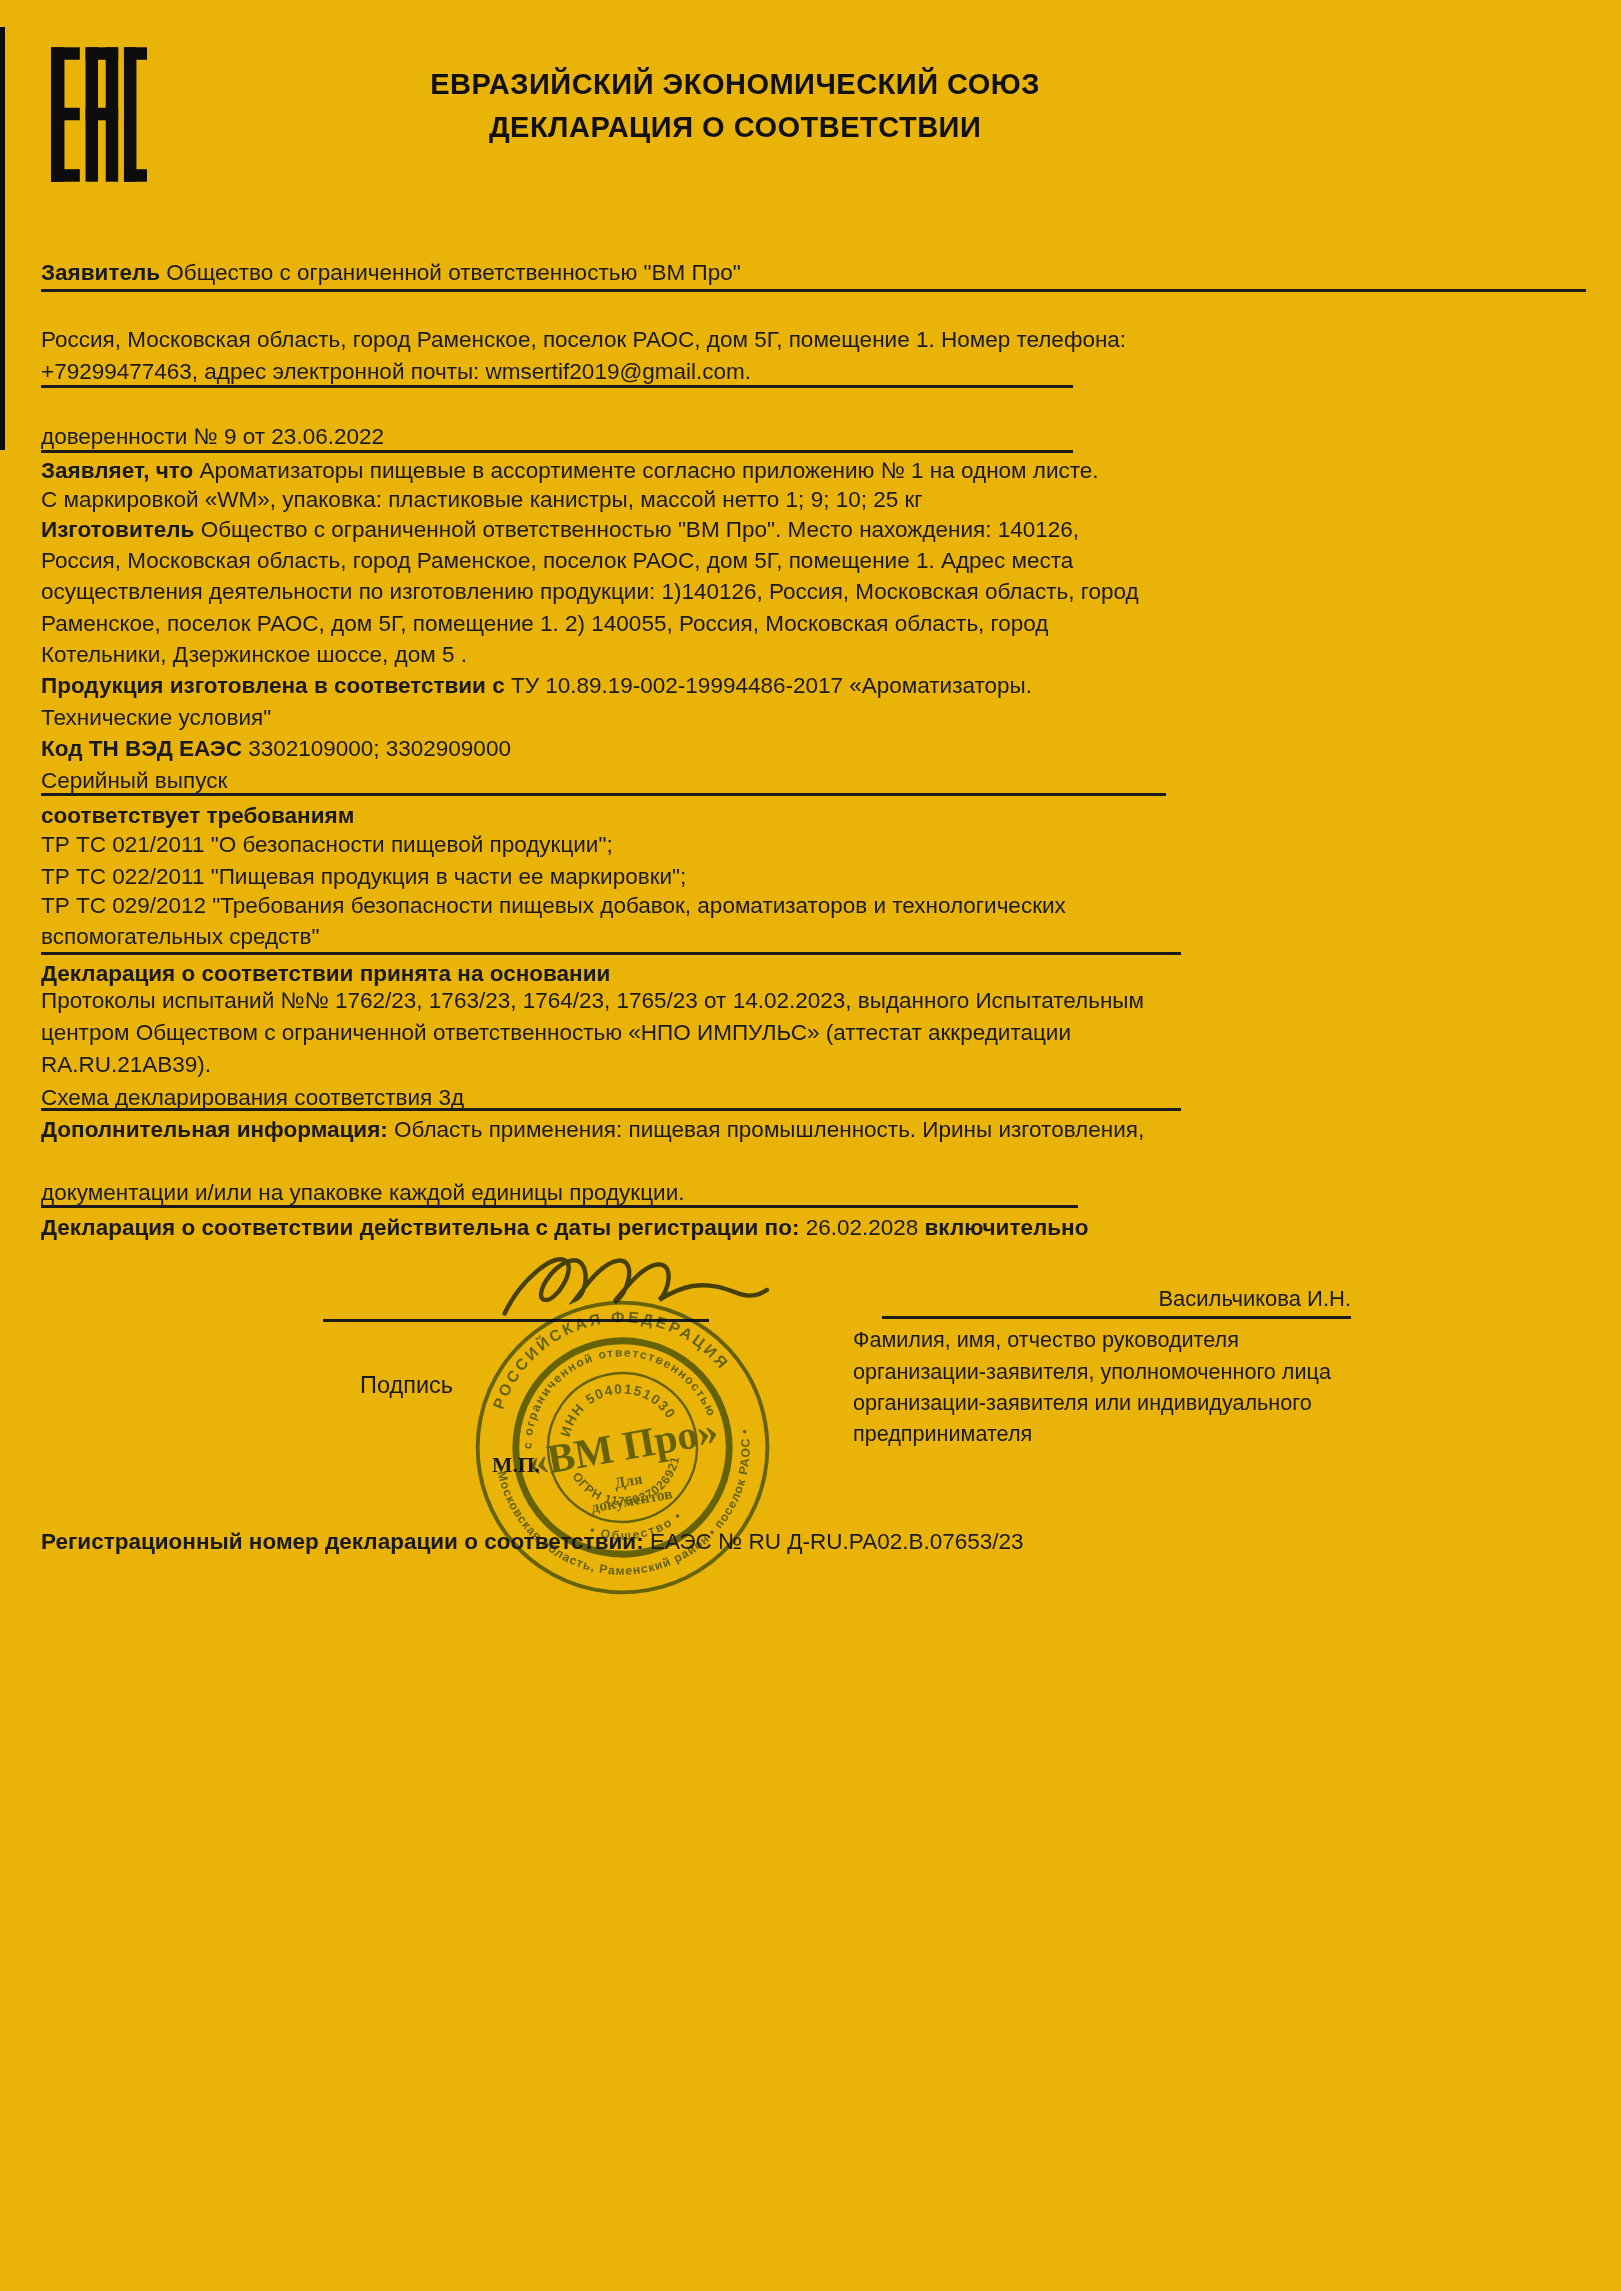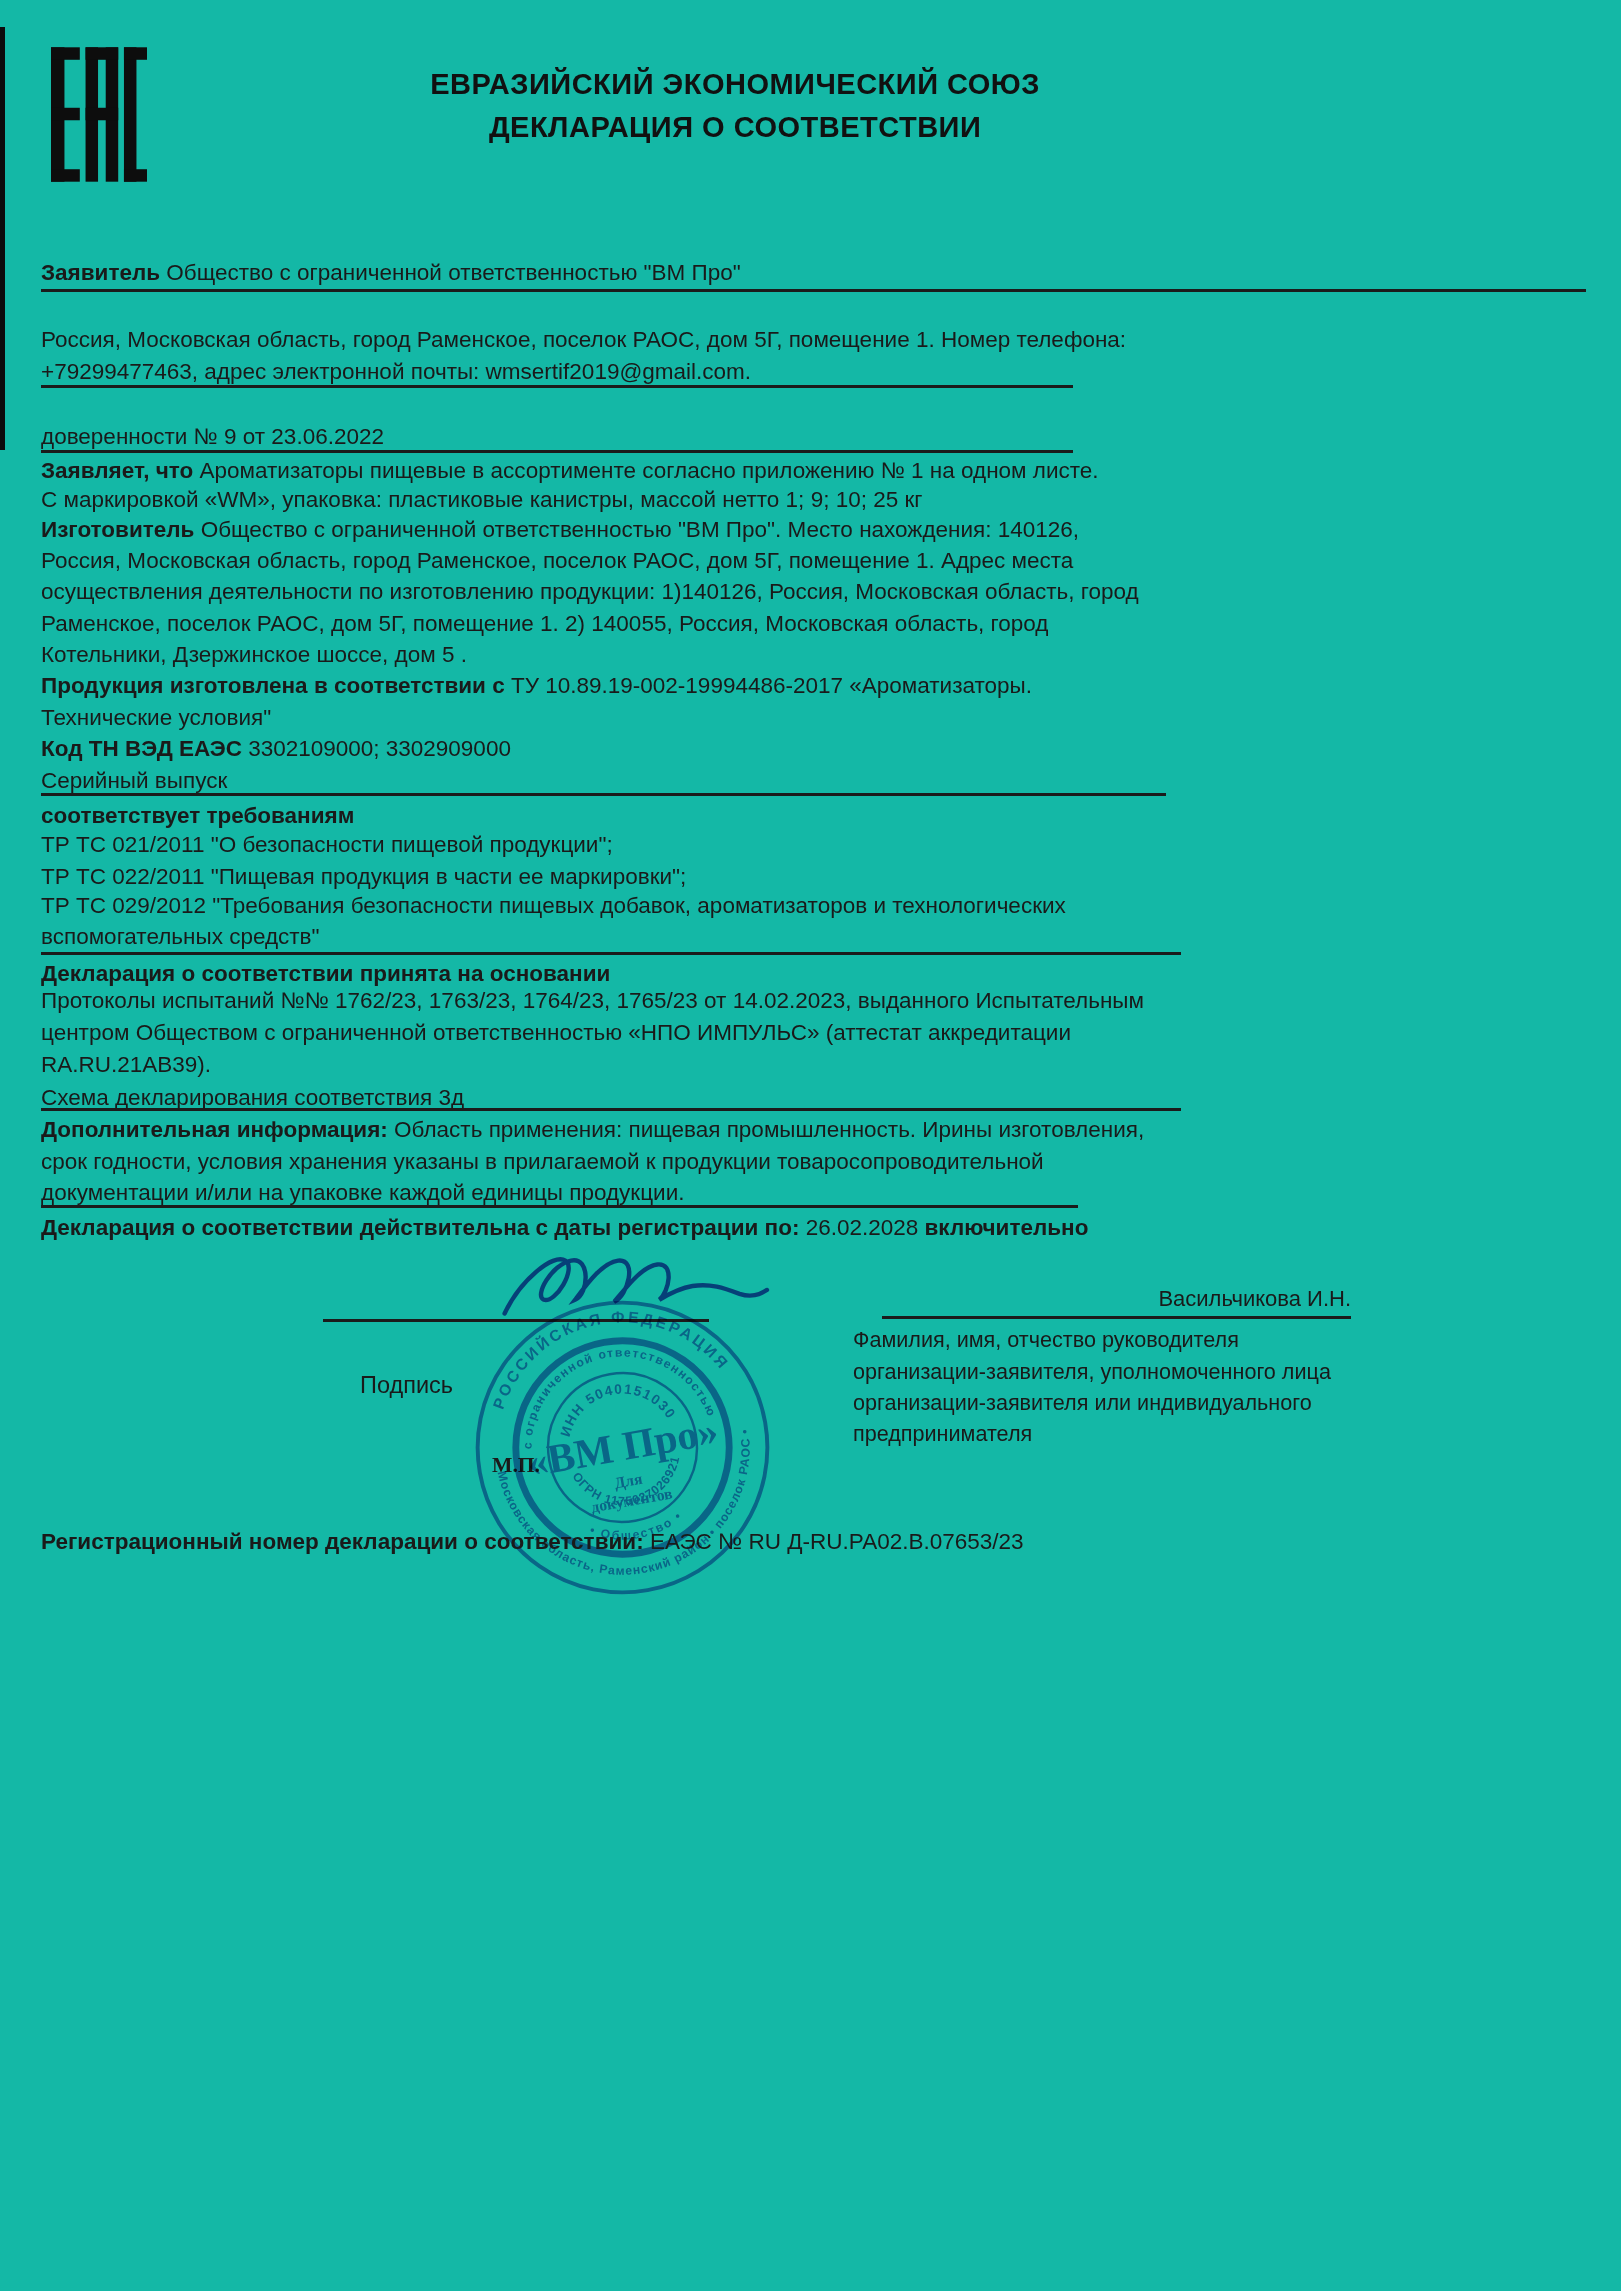--- a/index.html
+++ b/index.html
@@ -1,18 +1,18 @@
 <!DOCTYPE html>
 <html><head>
 <meta charset="utf-8">
 <style>
   html,body { margin:0; padding:0; background:#ffffff; }
   #page {
     position:relative; width:1621px; height:2292px;
-    background:#14b8a6; overflow:hidden;
+    background:#eab308; overflow:hidden;
     font-family:"Liberation Sans","DejaVu Sans",sans-serif;
     color:#1a1a1a;
   }
   .line { position:absolute; left:41px; font-size:22.5px; line-height:31px; white-space:nowrap; }
   .b { font-weight:bold; }
   .rule { position:absolute; left:41px; height:2.9px; background:#1b1b1b; }
   .title {
     position:absolute; left:19.6px; top:63px; width:1431px; text-align:center;
     font-weight:bold; font-size:29px; line-height:43px; letter-spacing:0.5px; color:#111;
   }
@@ -101,21 +101,20 @@
   <div class="line b" style="top:958px">Декларация о соответствии принята на основании</div>
   <div class="line" style="top:985px">Протоколы испытаний №№ 1762/23, 1763/23, 1764/23, 1765/23 от 14.02.2023, выданного Испытательным</div>
   <div class="line" style="top:1017px">центром Обществом с ограниченной ответственностью «НПО ИМПУЛЬС» (аттестат аккредитации</div>
   <div class="line" style="top:1049px">RA.RU.21AB39).</div>
   <div class="line" style="top:1082px">Схема декларирования соответствия 3д</div>
   <div class="rule" style="top:1108px; width:1140px"></div>
 
   <div class="line" style="top:1114px">
     <span class="b">Дополнительная информация:</span><span> Область применения: пищевая промышленность. Ирины изготовления,</span>
   </div>
-  <div class="line" style="top:1146px">срок годности, условия хранения указаны в прилагаемой к продукции товаросопроводительной</div>
   <div class="line" style="top:1177px">документации и/или на упаковке каждой единицы продукции.</div>
   <div class="rule" style="top:1205px; width:1037px"></div>
 
   <div class="line" style="top:1212px">
     <span class="b">Декларация о соответствии действительна с даты регистрации по:</span><span> 26.02.2028 </span><span class="b">включительно</span>
   </div>
 
   <div class="rule" style="top:1319px; left:323px; width:386px"></div>
   <div class="rule" style="top:1316px; left:882px; width:469px"></div>
   <div class="signer-name">Васильчикова И.Н.</div>

